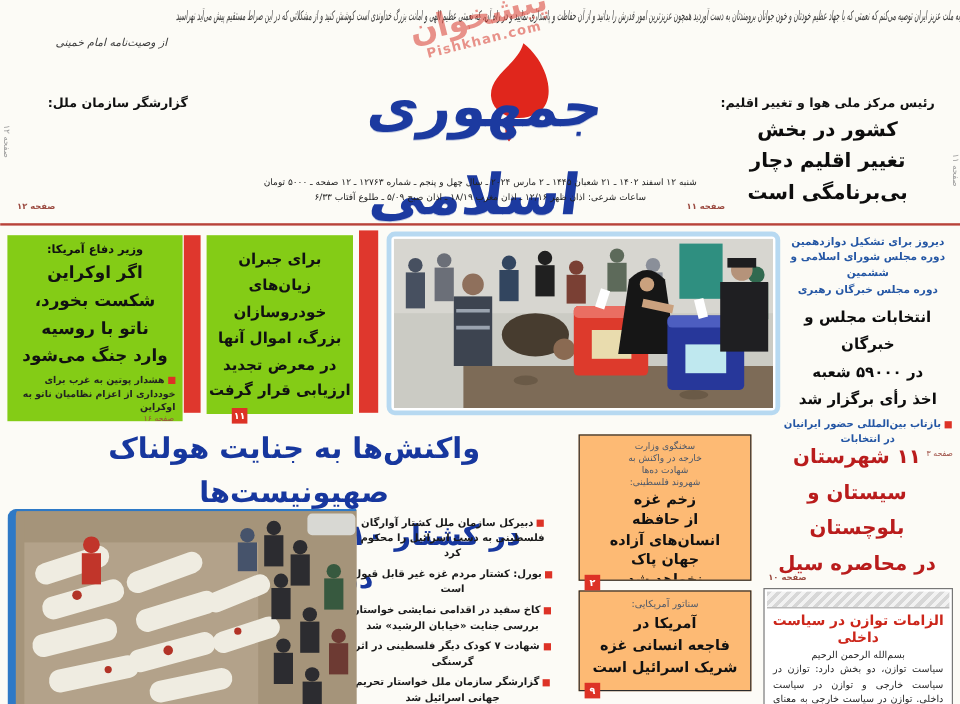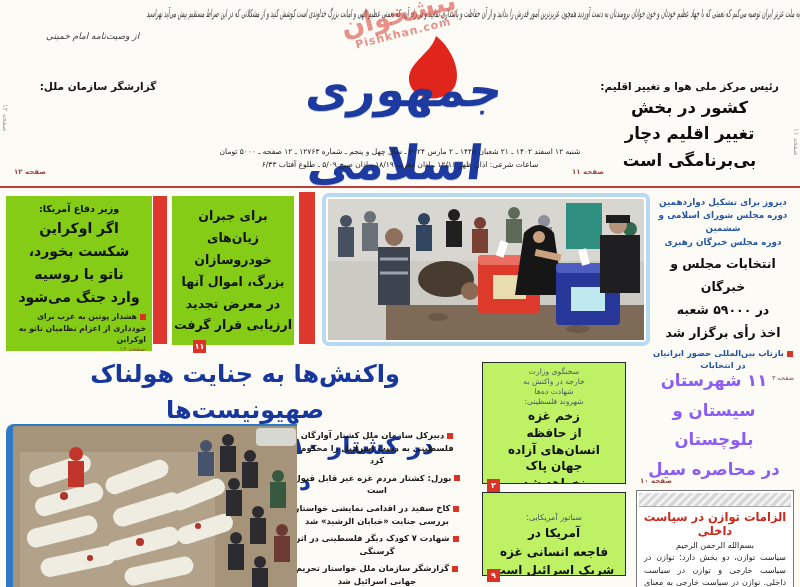--- a/index.html
+++ b/index.html
@@ -64,31 +64,31 @@
   #col-election .kicker-blue{color:#2456a4;font-size:8.8px;font-weight:bold;line-height:1.5;}
   #col-election .hl{font-size:12.5px;font-weight:bold;line-height:1.85;color:#0d0d0d;margin-top:3px;}
   .blue-bullet{color:#2456a4;font-size:8.4px;font-weight:bold;line-height:1.4;margin-top:4px;}
   #elec-ref{font-size:6.5px;color:#9b4a40;text-align:right;margin-top:2px;}
 
   .sq{display:inline-block;width:6px;height:6px;background:#dd3226;margin-left:3px;vertical-align:middle;}
 
   
   #main-headline{left:12px;top:356px;width:466px;font-size:24px;font-weight:bold;color:#17379e;
      line-height:1.5;text-align:center;}
-  #flood-headline{left:634px;top:366px;width:160px;font-size:16.5px;font-weight:bold;color:#8b5cf6;
+  #flood-headline{left:634px;top:366px;width:160px;font-size:16.5px;font-weight:bold;color:#b91c1c;
      line-height:1.8;text-align:center;}
   #flood-ref{left:640px;top:477px;}
 
-  .mid-box{left:482px;width:144px;border:1.5px solid #2a2a2a;background:#bef264;text-align:center;
+  .mid-box{left:482px;width:144px;border:1.5px solid #2a2a2a;background:#fdba74;text-align:center;
      box-sizing:border-box;overflow:hidden;}
   #fm-box{top:362px;height:122px;padding-top:4px;}
   #fm-box .kk{font-size:7.6px;color:#4a5668;line-height:1.3;}
   #fm-box .hl{font-size:12px;font-weight:bold;line-height:1.38;margin-top:2px;}
   #sen-box{top:492px;height:84px;padding-top:6px;}
-  #sen-box .kk{font-size:8px;color:#4a5668;margin-top:14px;}
+  #sen-box .kk{font-size:8px;color:#4a5668;}
   #sen-box .hl{font-size:12px;font-weight:bold;line-height:1.55;margin-top:2px;}
 
   #bullet-list{left:293px;top:429px;width:168px;overflow:hidden;}
   .bitem{font-size:8.4px;font-weight:bold;color:#1a1a1a;line-height:1.5;margin-bottom:5px;text-align:center;}
 
   #photo-gaza{left:6px;top:424px;width:284px;height:163px;border-left:7px solid #2e79c6;
      border-top:2px solid #2e79c6;border-radius:8px 0 0 0;background:#a5947a;overflow:hidden;}
 
   #editorial{left:636px;top:490px;width:158px;height:120px;border:1px solid #777;background:#fff;
      box-sizing:border-box;overflow:hidden;}

